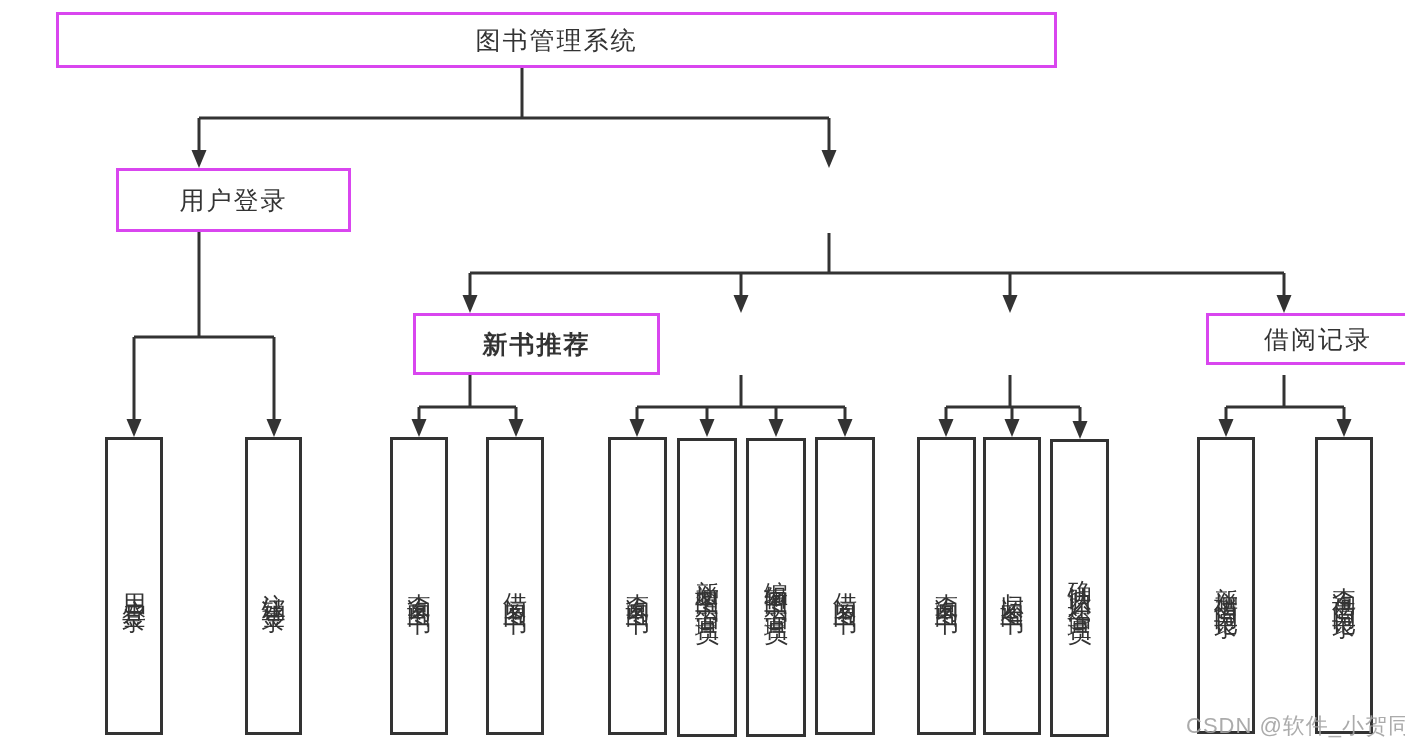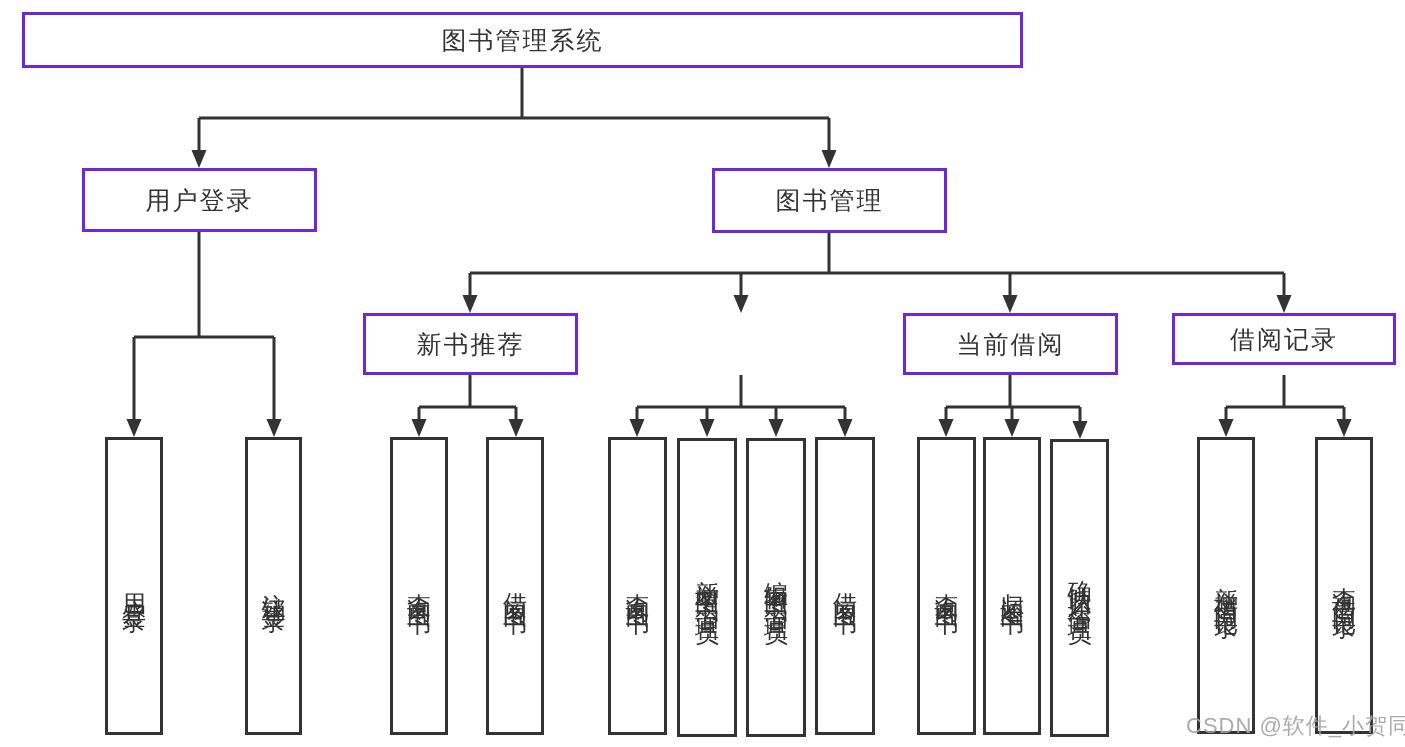--- a/index.html
+++ b/index.html
@@ -14,28 +14,29 @@
   }
   #connectors {
     position: absolute;
     left: 0; top: 0;
     width: 1405px; height: 747px;
   }
   .node {
     position: absolute;
     box-sizing: border-box;
     background: #ffffff;
-    border: 3px solid #6d28d9;
+    border: 3px solid #d946ef;
     display: flex;
     align-items: center;
     justify-content: center;
     font-size: 25px;
     letter-spacing: 2px;
     white-space: nowrap;
     z-index: 2;
+    margin-left: 34px;
   }
   .col {
     position: absolute;
     box-sizing: border-box;
     background: #ffffff;
     border: 3px solid #333333;
     display: flex;
     align-items: center;
     justify-content: center;
     writing-mode: vertical-rl;
@@ -112,24 +113,22 @@
       <polygon points="1072.5,421 1087.5,421 1080,439" fill="#333333"></polygon>
       <line x1="1226" y1="407" x2="1226" y2="423" stroke="#333333" stroke-width="3"></line>
       <polygon points="1218.5,419 1233.5,419 1226,437" fill="#333333"></polygon>
       <line x1="1344" y1="407" x2="1344" y2="423" stroke="#333333" stroke-width="3"></line>
       <polygon points="1336.5,419 1351.5,419 1344,437" fill="#333333"></polygon>
     </svg>
 
   <div class="node" style="left:22px; top:12px; width:1001px; height:56px;">图书管理系统</div>
 
   <div class="node" style="left:82px; top:168px; width:235px; height:64px;">用户登录</div>
-  <div class="node" style="left:712px; top:168px; width:235px; height:65px;">图书管理</div>
 
-  <div class="node" style="left:363px; top:313px; width:215px; height:62px;">新书推荐</div>
-  <div class="node" style="left:903px; top:313px; width:215px; height:62px;">当前借阅</div>
+  <div class="node" style="left:379px; top:313px; width:247px; height:62px;font-weight:bold;">新书推荐</div>
   <div class="node" style="left:1172px; top:313px; width:224px; height:52px;">借阅记录</div>
 
   <div class="col" style="left:105px; top:437px; width:58px; height:298px;">用户登录</div>
   <div class="col" style="left:245px; top:437px; width:57px; height:298px;">注销登录</div>
 
   <div class="col" style="left:390px; top:437px; width:58px; height:298px;">查询图书</div>
   <div class="col" style="left:486px; top:437px; width:58px; height:298px;">借阅图书</div>
 
   <div class="col" style="left:608px; top:437px; width:59px; height:298px;">查询图书</div>
   <div class="col" style="left:677px; top:438px; width:60px; height:299px;">新增图书（管理员）</div>

